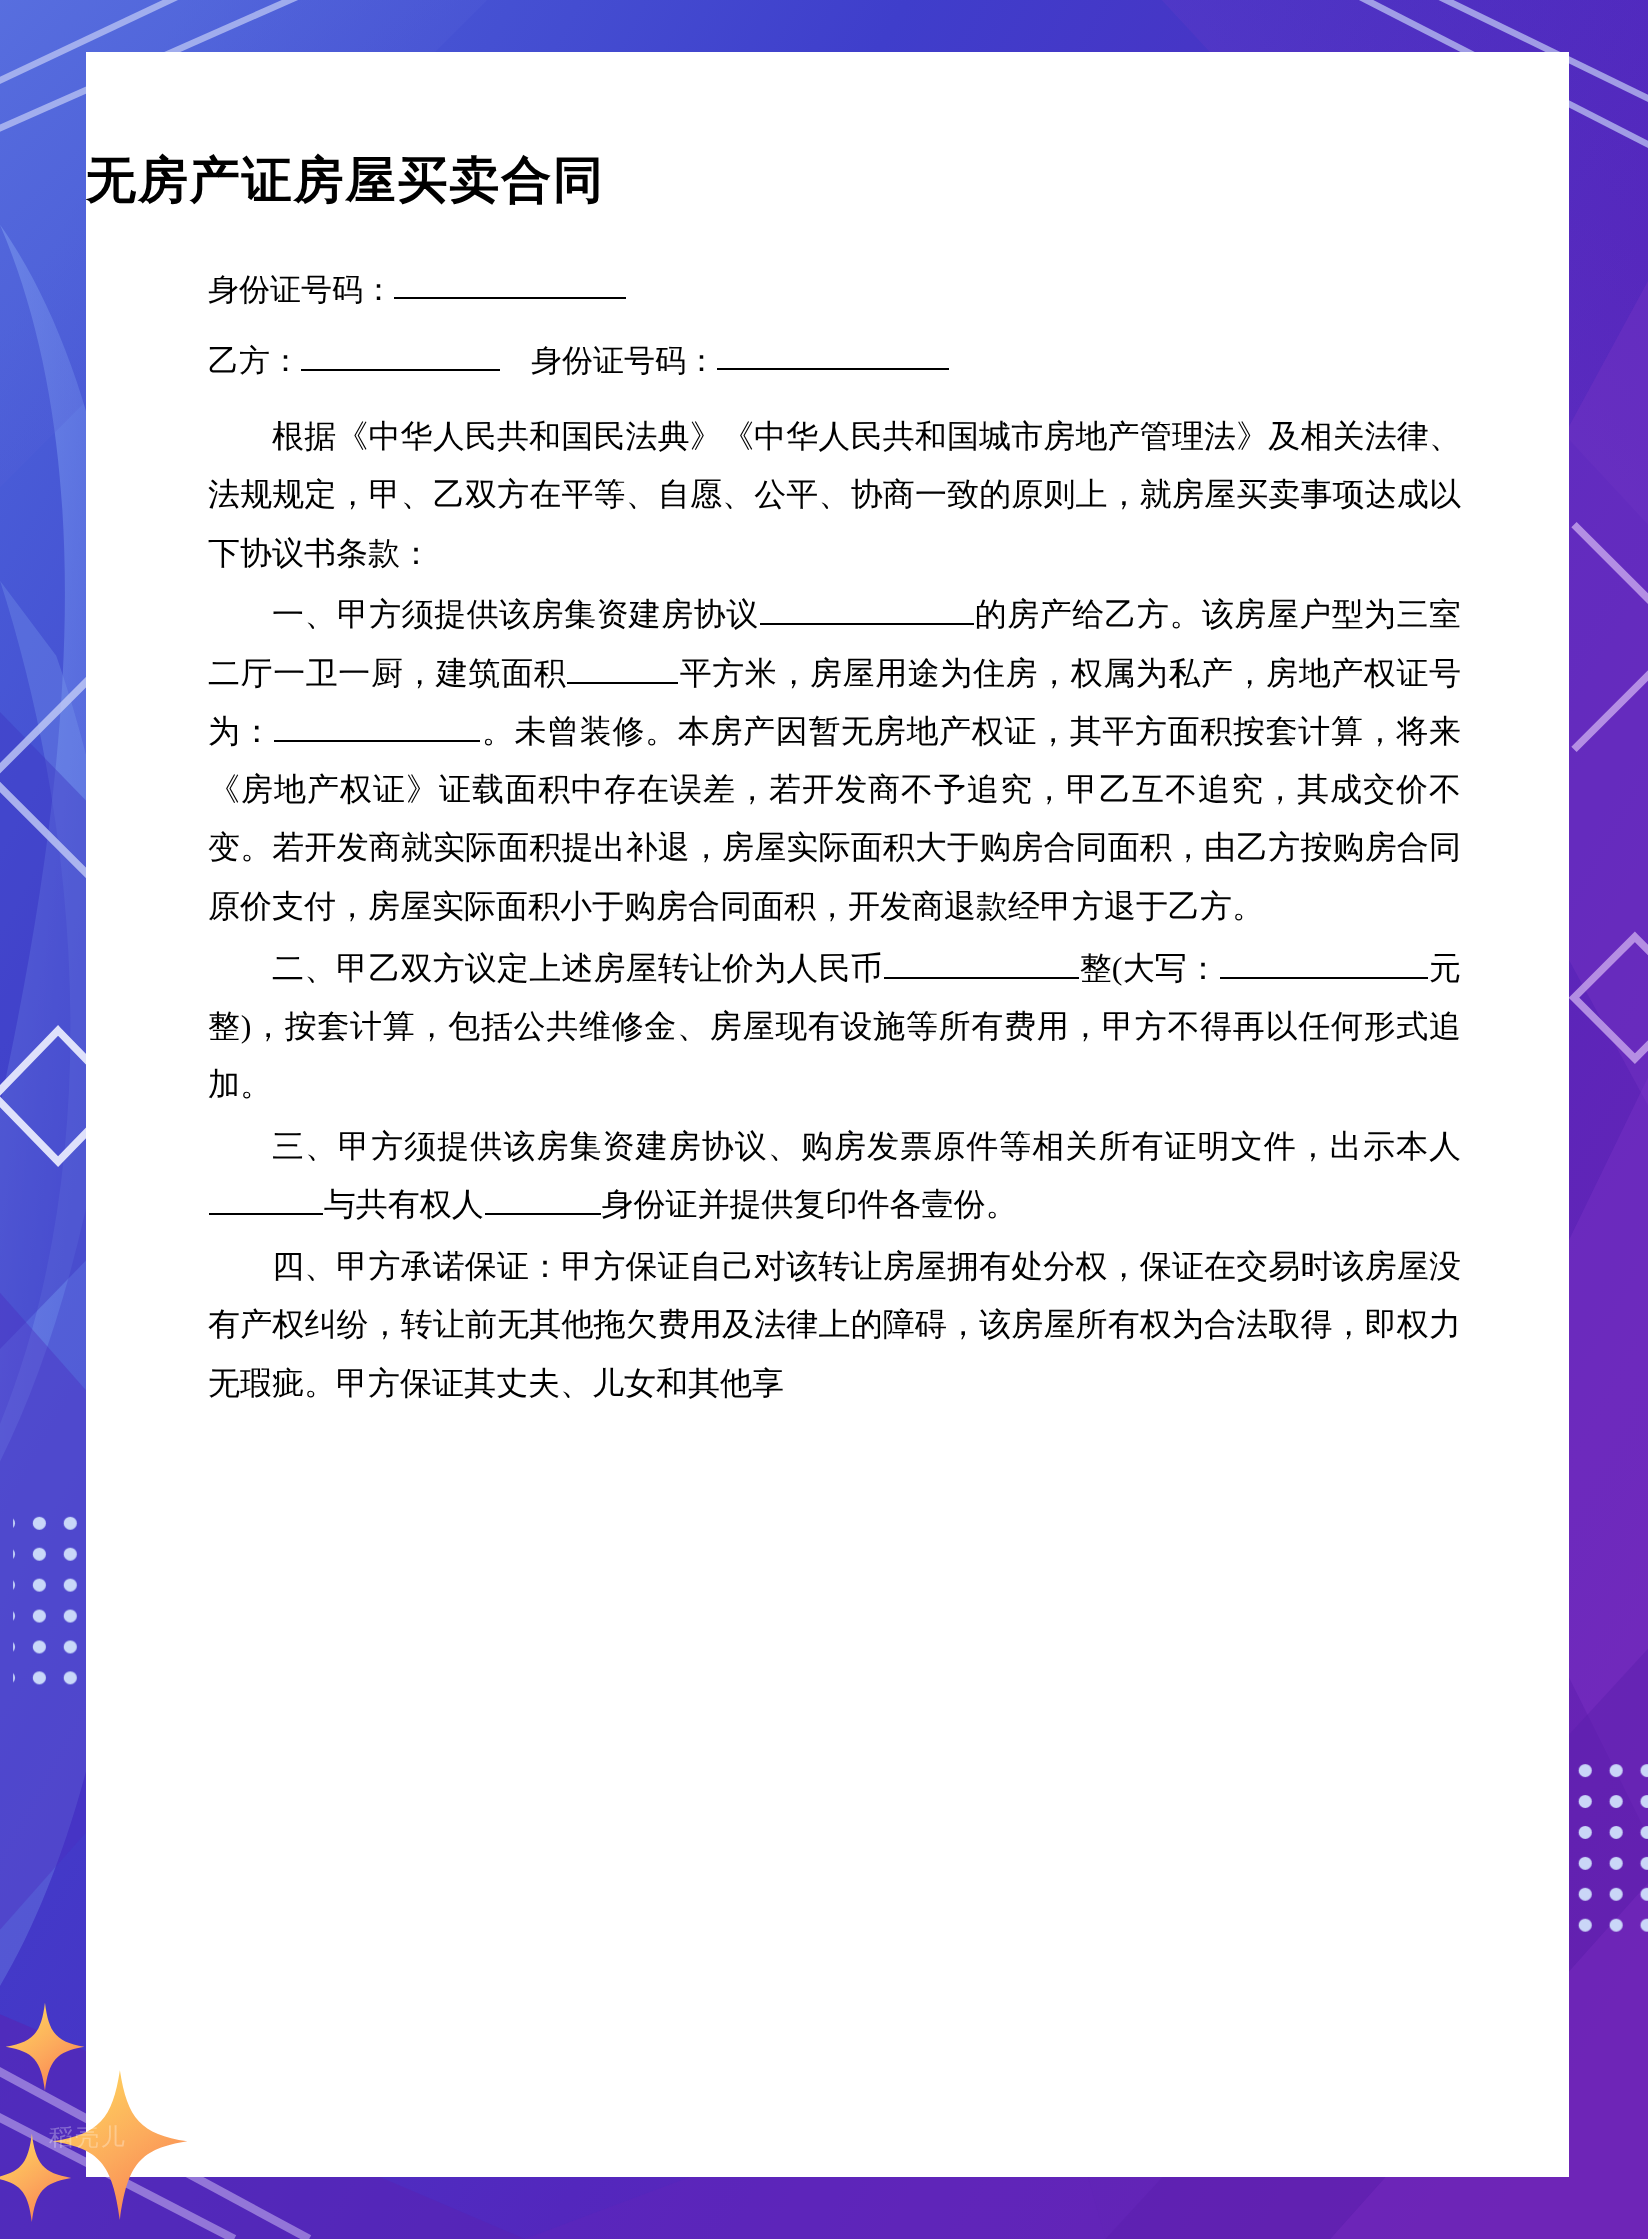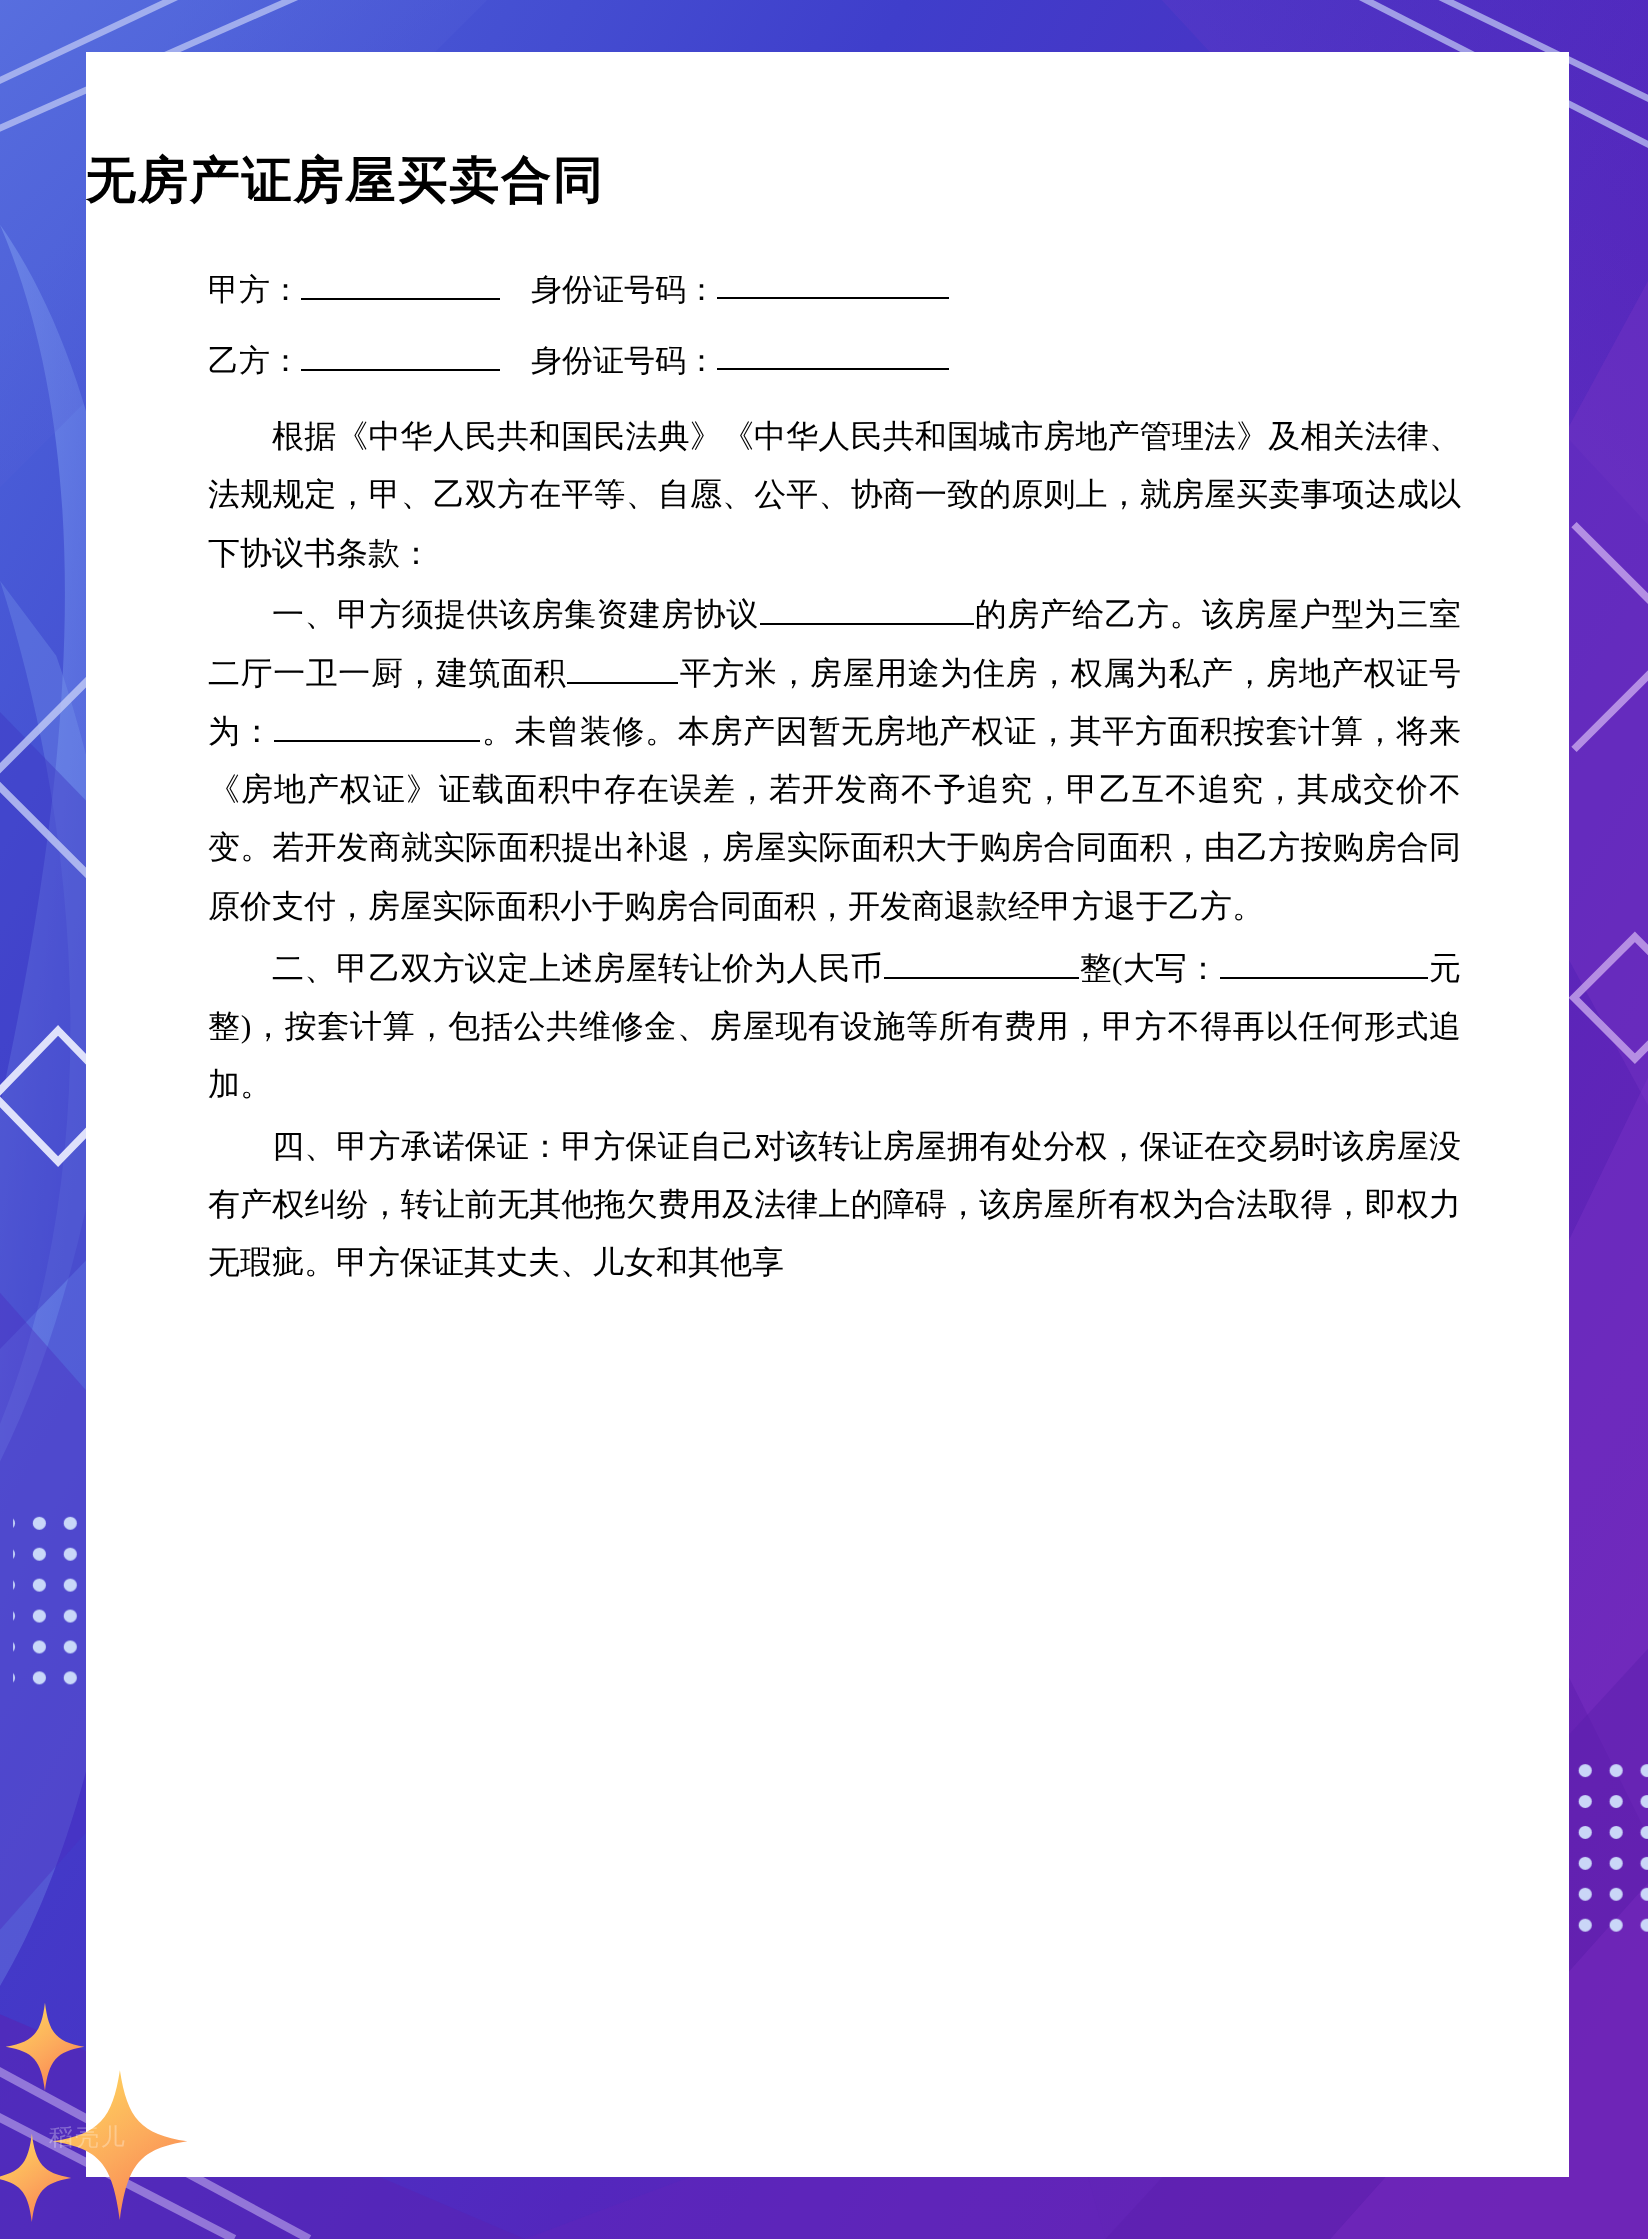--- a/index.html
+++ b/index.html
@@ -224,24 +224,20 @@
 </svg>
 <div id="watermark">稻壳儿</div>
 
 <div id="page-sheet">
 
   <h1 id="doc-title">无房产证房屋买卖合同</h1>
 
   <div id="doc-body">
 
     <div class="party-row">
-      <span class="party-left">
-        <span class="fld-label">甲方：</span>
-        <span class="blank b-party"></span>
-      </span>
       <span class="party-right">
         <span class="fld-label">身份证号码：</span>
         <span class="blank b-idno"></span>
       </span>
     </div>
 
     <div class="party-row">
       <span class="party-left">
         <span class="fld-label">乙方：</span>
         <span class="blank b-party"></span>
@@ -255,18 +251,21 @@
     <p class="para indent">根据《中华人民共和国民法典》《中华人民共和国城市房地产管理法》及相关法律、法规规定，甲、乙双方在平等、自愿、公平、协商一致的原则上，就房屋买卖事项达成以下协议书条款：</p>
 
     <p class="para indent">
       <span>一、甲方须提供该房集资建房协议</span><span class="b-inline w-addr"></span><span>的房产给乙方。该房屋户型为三室二厅一卫一厨，建筑面积</span><span class="b-inline w-area"></span><span>平方米，房屋用途为住房，权属为私产，房地产权证号为：</span><span class="b-inline w-cert"></span><span>。未曾装修。本房产因暂无房地产权证，其平方面积按套计算，将来《房地产权证》证载面积中存在误差，若开发商不予追究，甲乙互不追究，其成交价不变。若开发商就实际面积提出补退，房屋实际面积大于购房合同面积，由乙方按购房合同原价支付，房屋实际面积小于购房合同面积，开发商退款经甲方退于乙方。</span>
     </p>
 
     <p class="para indent">
       <span>二、甲乙双方议定上述房屋转让价为人民币</span><span class="b-inline w-price"></span><span>整(大写：</span><span class="b-inline w-caps"></span><span>元整)，按套计算，包括公共维修金、房屋现有设施等所有费用，甲方不得再以任何形式追加。</span>
     </p>
 
+    <p class="para indent">
+      <span>三、甲方须提供该房集资建房协议、购房发票原件等相关所有证明文件，出示本人</span><span class="b-inline w-self"></span><span>与共有权人</span><span class="b-inline w-co"></span><span>身份证并提供复印件各壹份。</span>
+    </p>
 
     <p class="para indent">四、甲方承诺保证：甲方保证自己对该转让房屋拥有处分权，保证在交易时该房屋没有产权纠纷，转让前无其他拖欠费用及法律上的障碍，该房屋所有权为合法取得，即权力无瑕疵。甲方保证其丈夫、儿女和其他享</p>
 
   </div>
 </div>
 
 
 </body></html>

